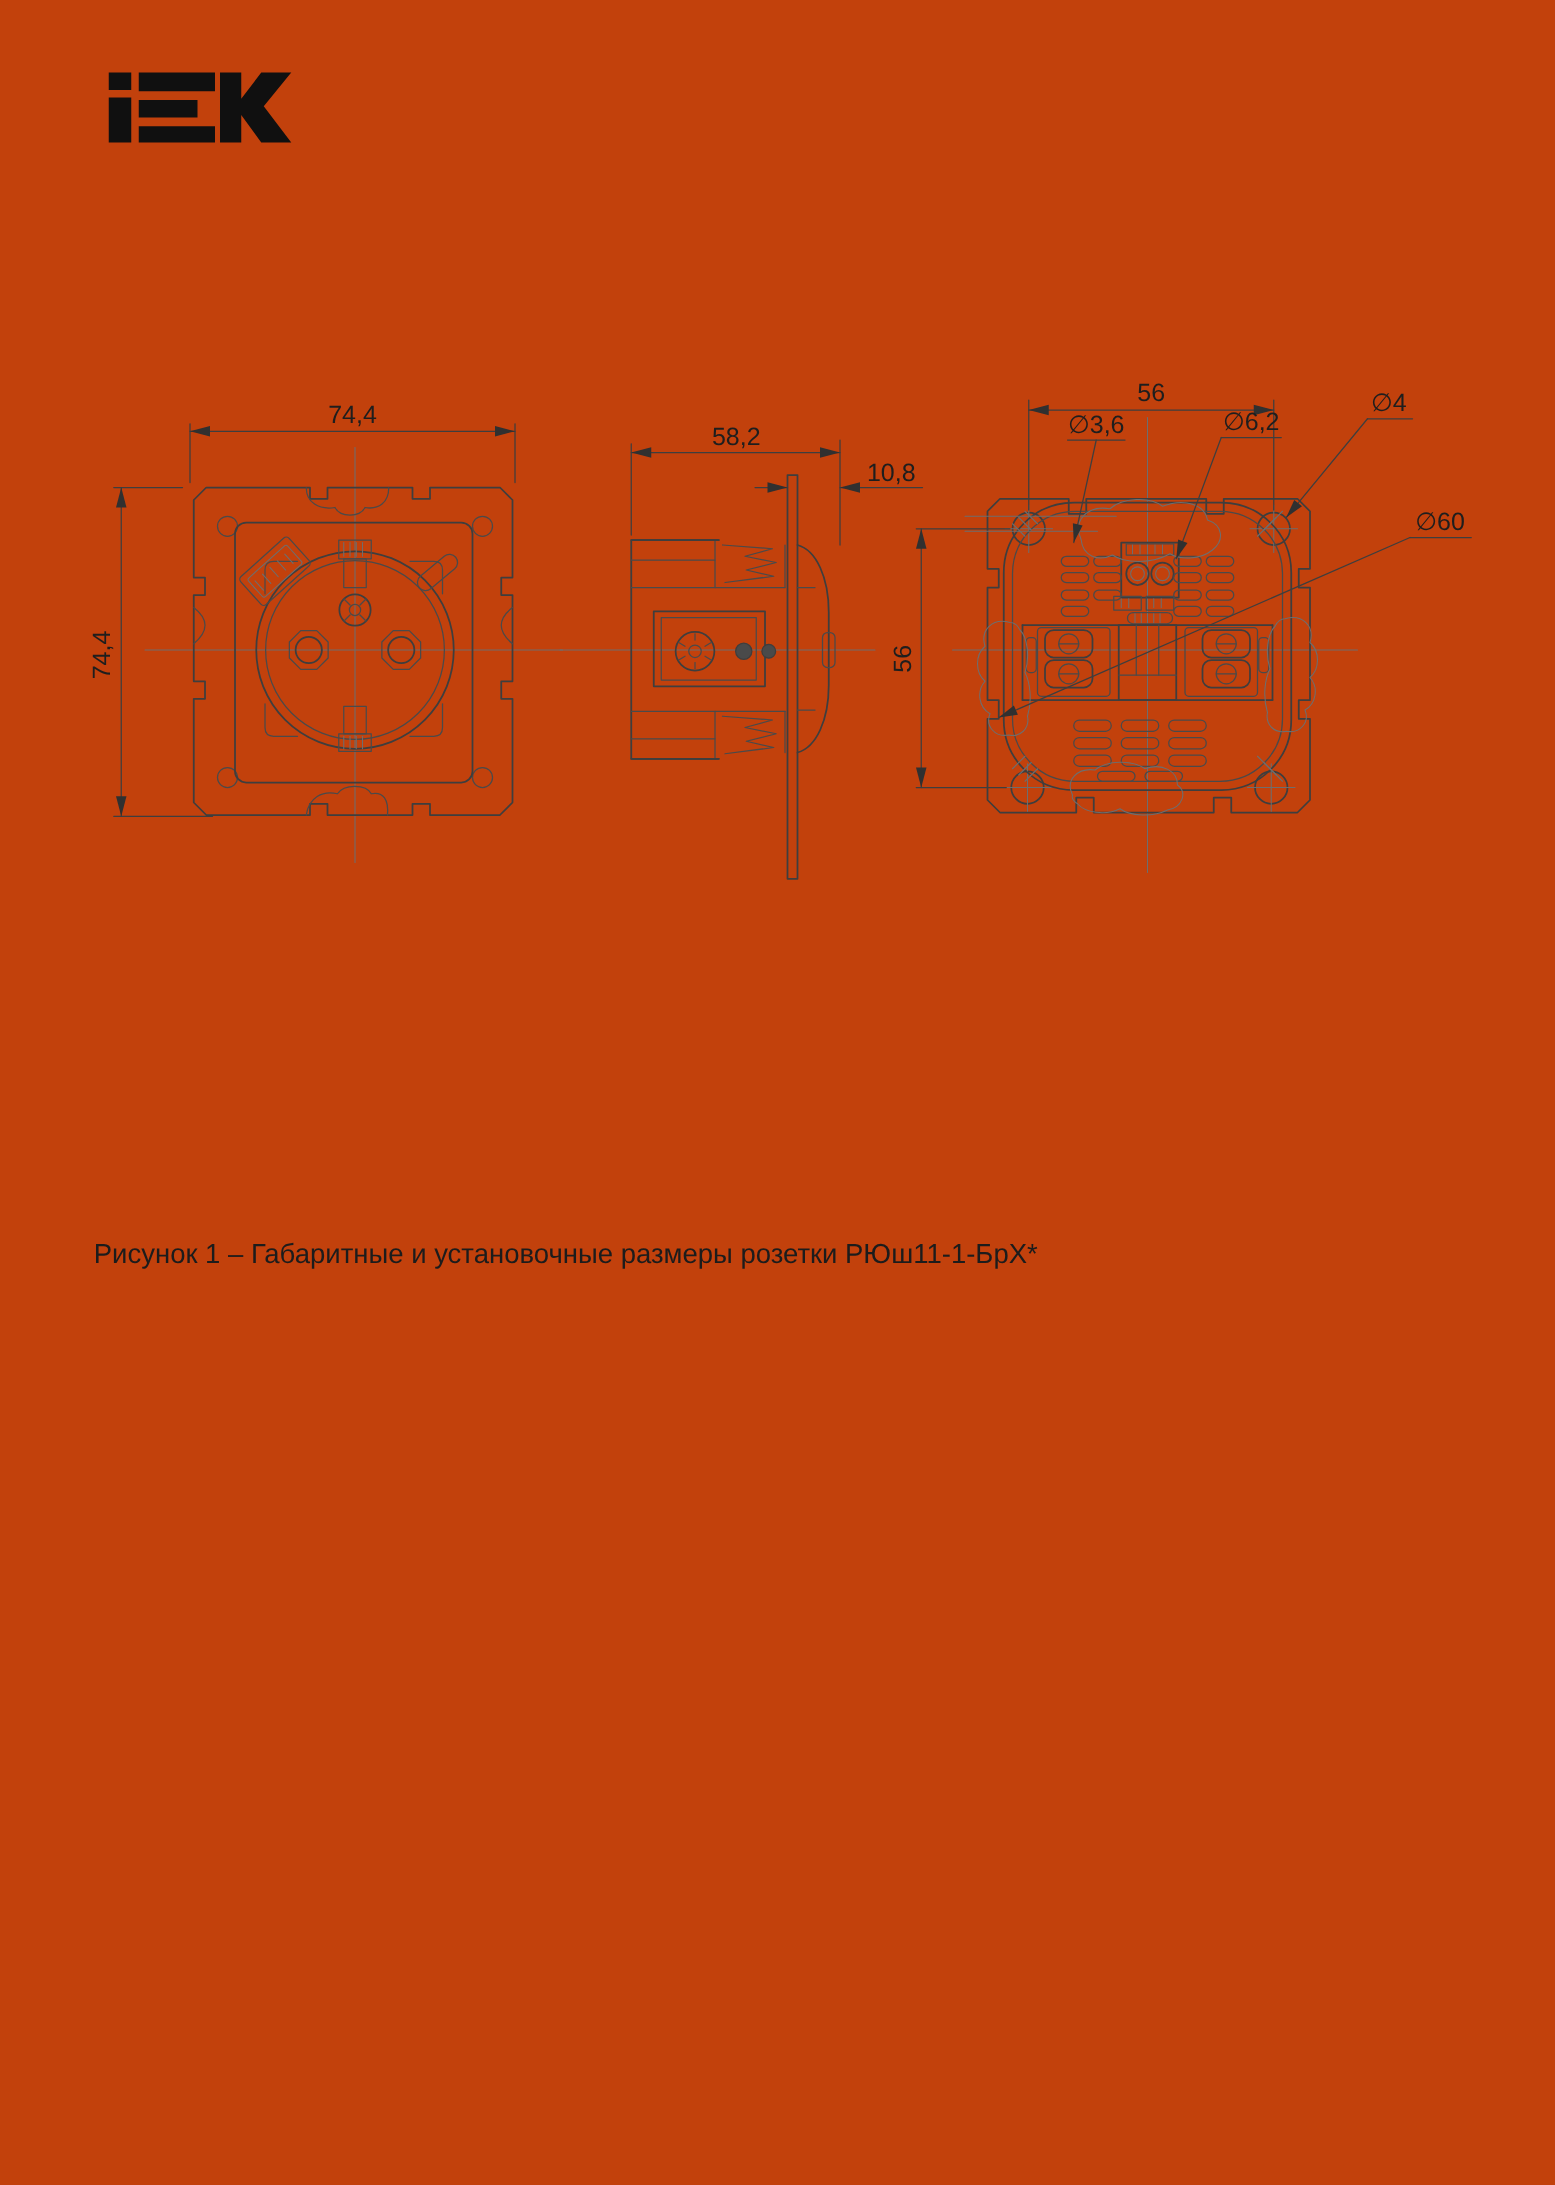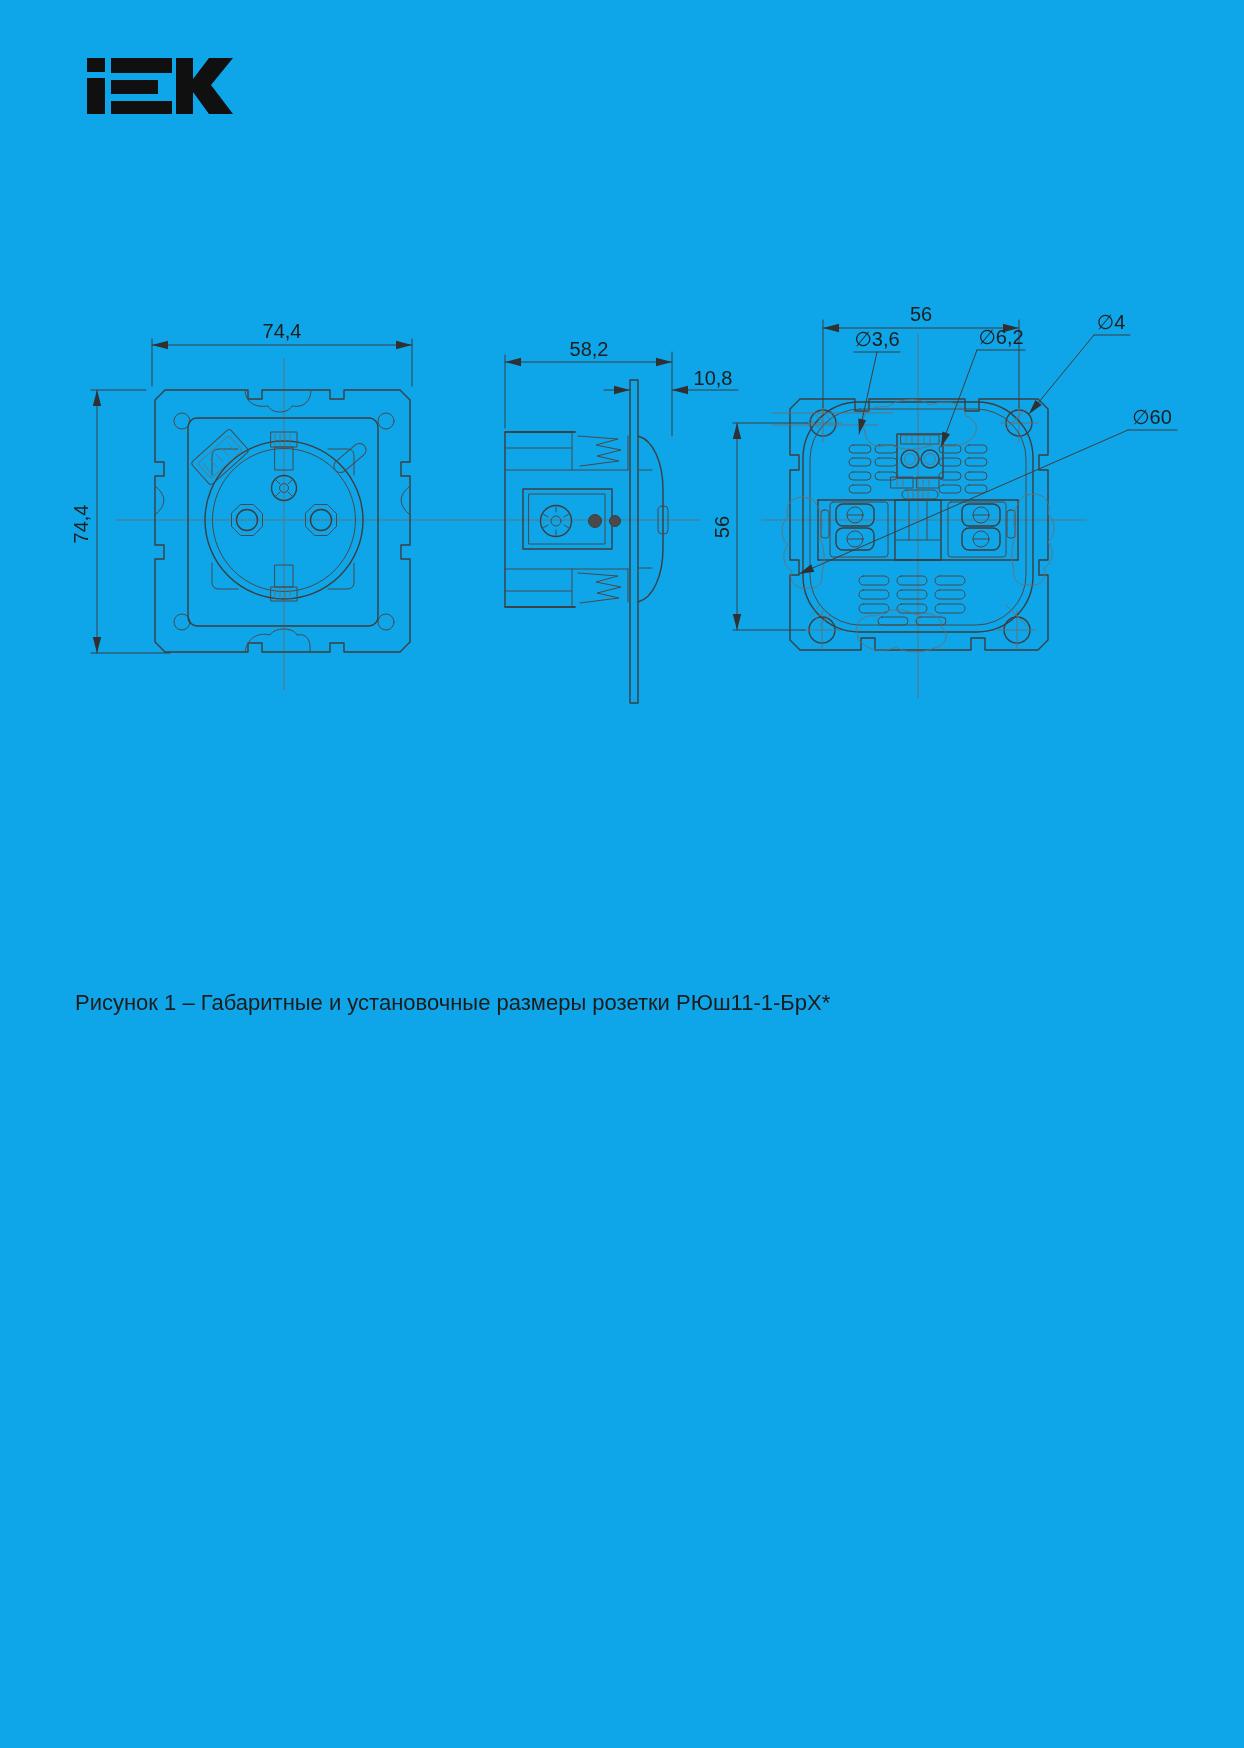--- a/index.html
+++ b/index.html
@@ -1,17 +1,17 @@
 <!DOCTYPE html>
 <html><head>
 <meta charset="utf-8">
 <style>
   html,body{margin:0;padding:0;background:#e8e8e8;}
   .sheet{
-    width:1244px;height:1748px;margin:0 auto;background:#0ea5e9;
+    width:1244px;height:1748px;margin:0 auto;background:#c2410c;
     position:relative;font-family:"Liberation Sans",sans-serif;
     box-shadow:0 0 6px rgba(0,0,0,.25);
   }
   svg{display:block}
   
   .s1{fill:none;stroke:#3e3e3e;stroke-width:1.4;stroke-linejoin:round;stroke-linecap:round}
   .s2{fill:none;stroke:#4a4a4a;stroke-width:1;stroke-linejoin:round;stroke-linecap:round}
   .s3{fill:none;stroke:#6e6e6e;stroke-width:.85;stroke-linecap:round}   
   .dim{fill:none;stroke:#3e3e3e;stroke-width:1;stroke-linecap:round}
   .arr{fill:#303030;stroke:none}

